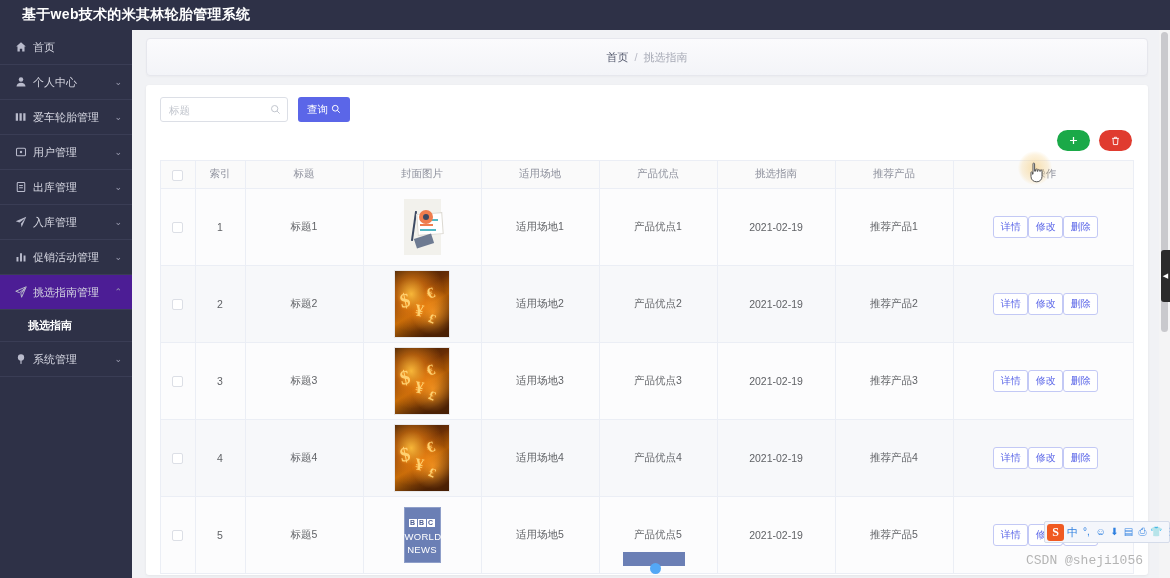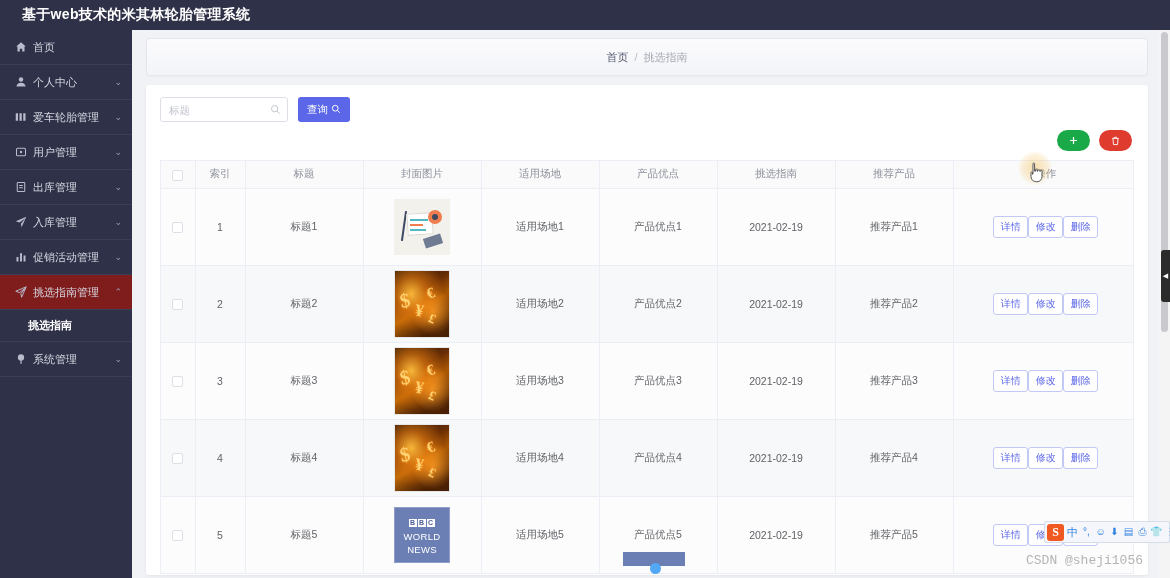--- a/index.html
+++ b/index.html
@@ -37,21 +37,21 @@
     position: relative;
     height: 35px;
     display: flex; align-items: center;
     padding-left: 14px;
     border-bottom: 1px solid #3a3d55;
     cursor: pointer;
     color: #d6d7e2;
     font-size: 11px;
     white-space: nowrap;
   }
-  .menu-item.active-parent { background: #7f1d1d; }
+  .menu-item.active-parent { background: #4c1d95; }
   .menu-icon {
     width: 13px; height: 13px; margin-right: 6px;
     display: inline-flex; align-items: center; justify-content: center;
     color: #b9bbcc;
     flex: 0 0 auto;
   }
   .menu-icon svg { display: block; }
   .menu-label { flex: 1; }
   .menu-caret {
     margin-right: 10px; color: #9a9cb0; font-size: 9px; line-height: 1;
@@ -200,21 +200,21 @@
     border-radius: 3px;
     background: #fff;
     color: #5b66e8;
     font-size: 10px;
     display: inline-flex; align-items: center; justify-content: center;
     cursor: pointer; padding: 0 6px;
     font-family: inherit;
   }
 
   
-  .thumb { width: 56px; height: 56px; display: inline-block; vertical-align: middle; }
+  .thumb { width: 37px; height: 56px; display: inline-block; vertical-align: middle; }
   .thumb-news {
     background: #f2f1ec;
     position: relative;
   }
   .thumb-bbc {
     background: #6b7fb5;
     position: relative;
     border: 1px solid #8f9fc9;
   }
   .thumb-bbc .bbc-logo {

